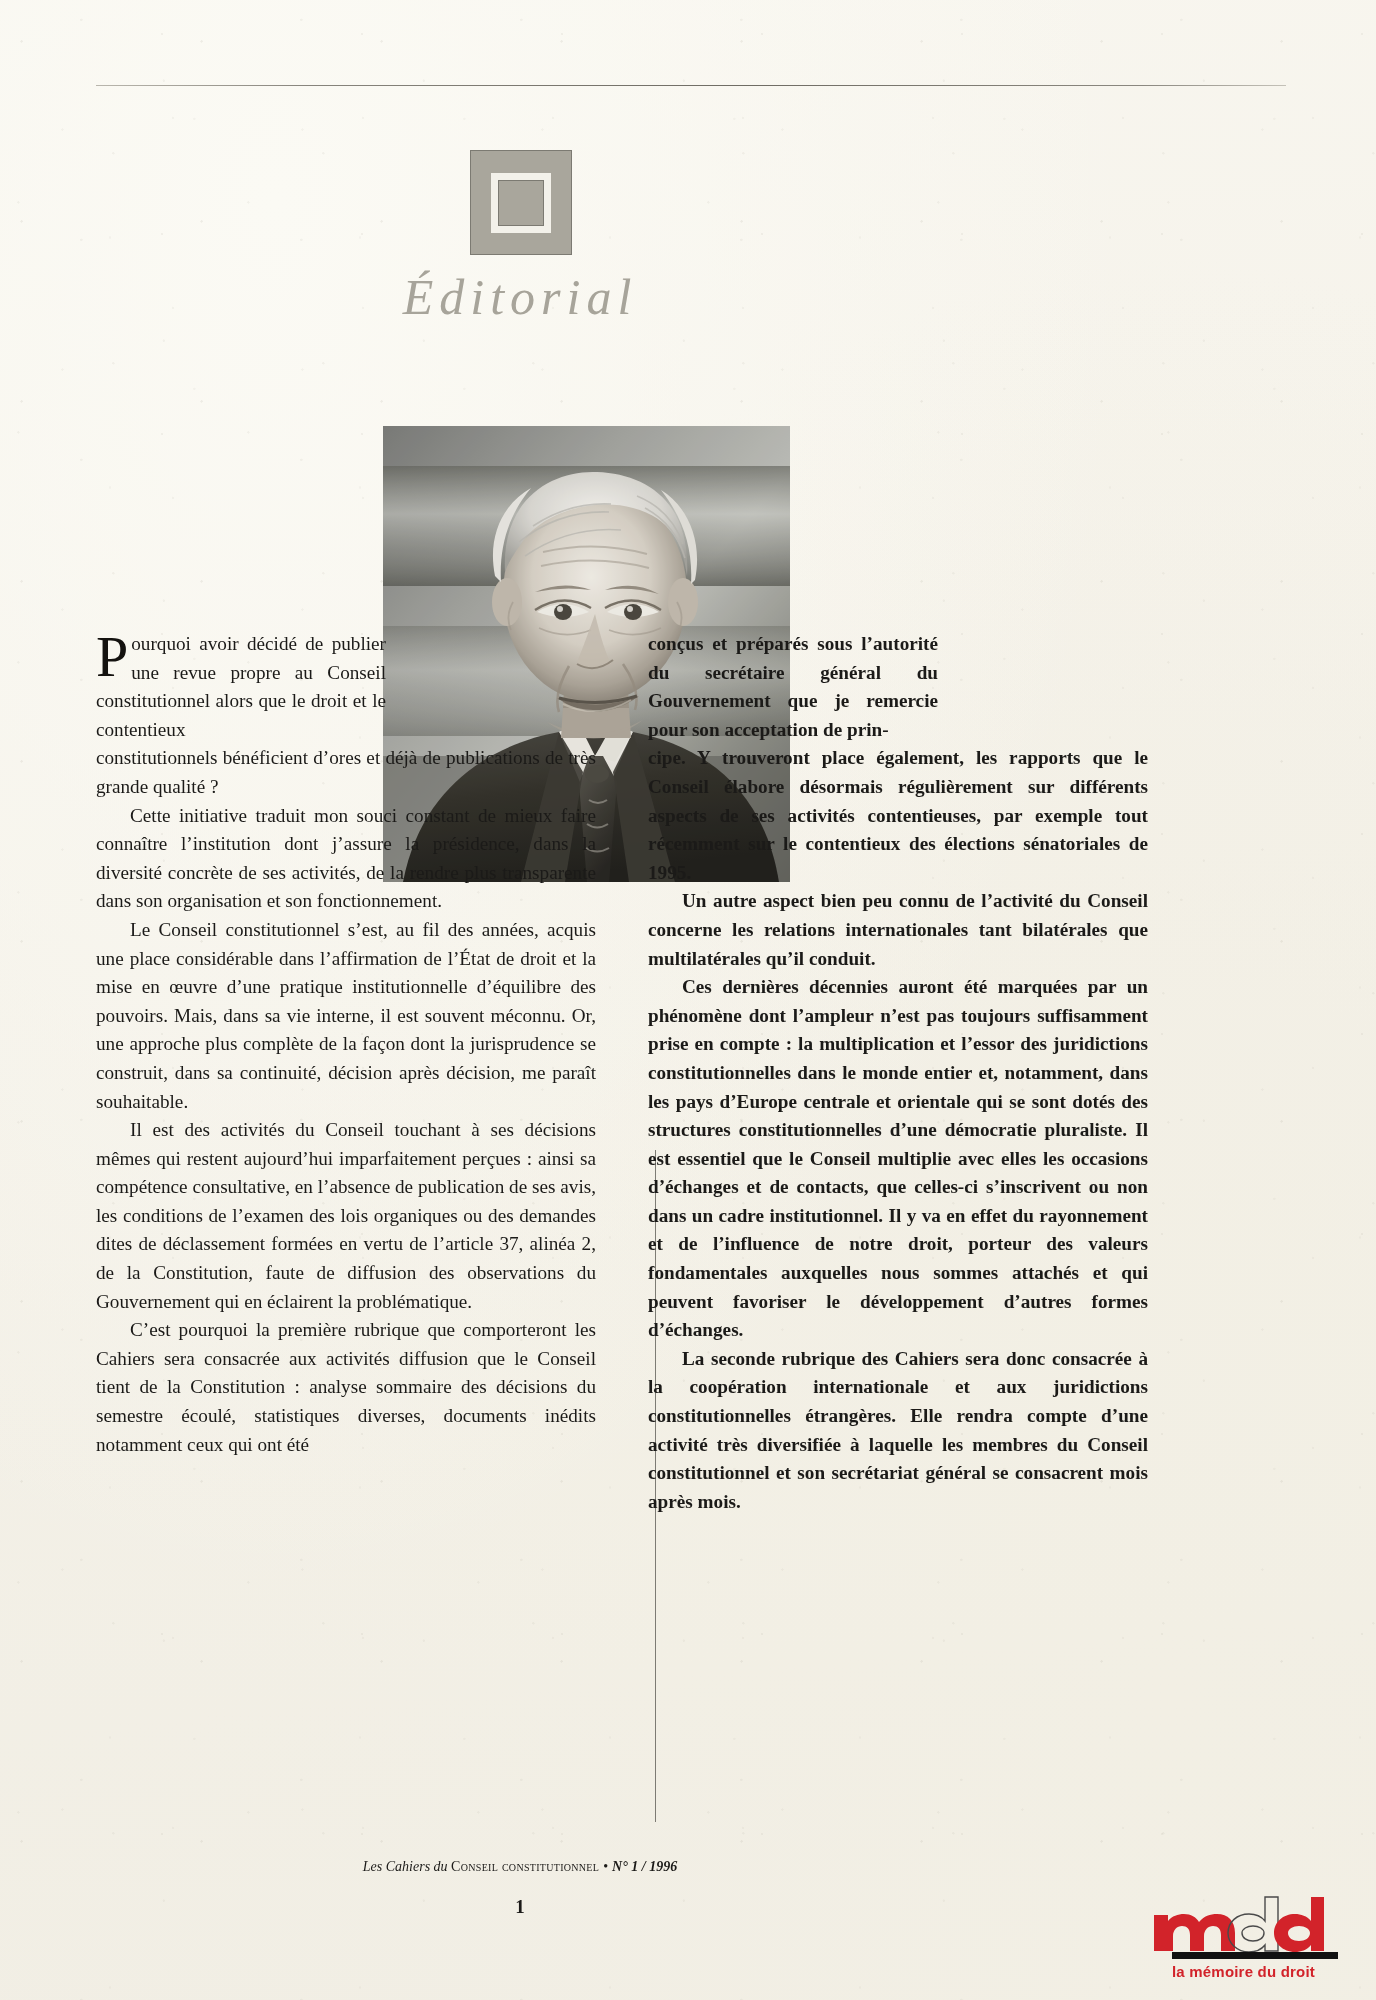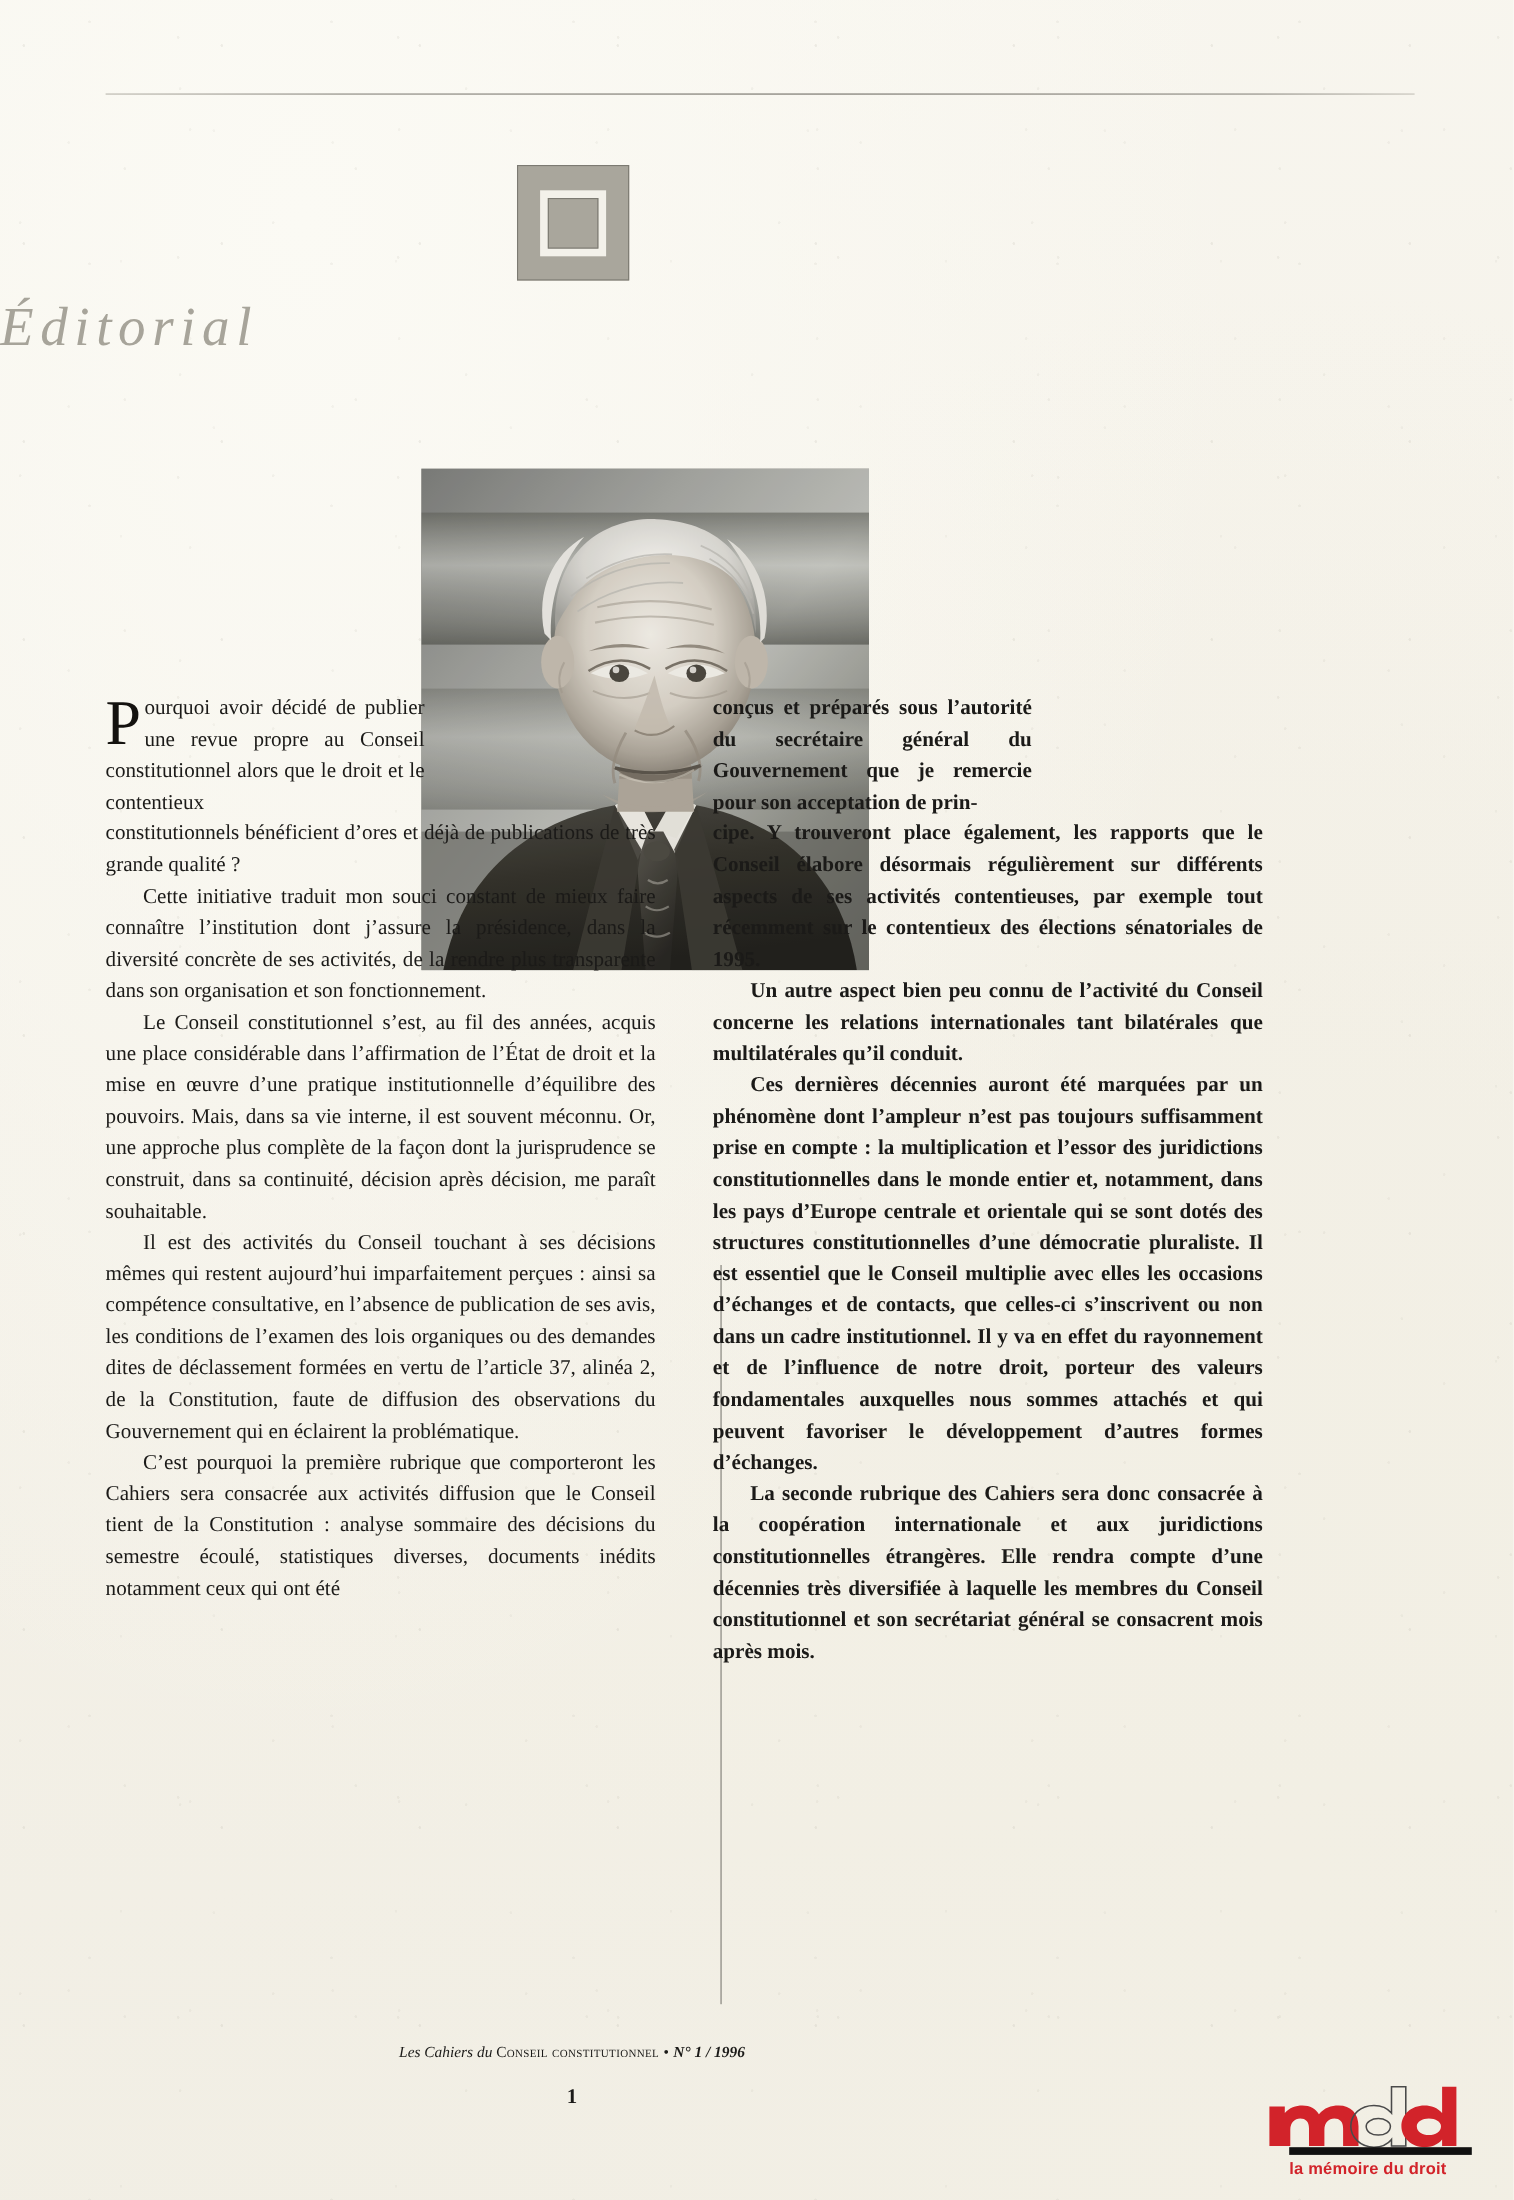--- a/index.html
+++ b/index.html
@@ -83,20 +83,21 @@
     border: 1px solid #7c7a72;
     box-sizing: border-box;
   }
 
   
   .editorial-title {
     position: absolute;
     left: 0;
     top: 268px;
     width: 1040px;
+    text-align: center;
     font-style: italic;
     font-size: 50px;
     letter-spacing: 6px;
     color: #a7a49a;
     font-family: "Liberation Serif", "DejaVu Serif", serif;
   }
 
   
   .portrait {
     position: absolute;
@@ -384,21 +385,21 @@
       <p>Le Conseil constitutionnel s’est, au fil des années, acquis une place considérable dans l’affirmation de l’État de droit et la mise en œuvre d’une pratique institutionnelle d’équilibre des pouvoirs. Mais, dans sa vie interne, il est souvent méconnu. Or, une approche plus complète de la façon dont la jurisprudence se construit, dans sa continuité, décision après décision, me paraît souhaitable.</p>
       <p>Il est des activités du Conseil touchant à ses décisions mêmes qui restent aujourd’hui imparfaitement perçues : ainsi sa compétence consultative, en l’absence de publication de ses avis, les conditions de l’examen des lois organiques ou des demandes dites de déclassement formées en vertu de l’article 37, alinéa 2, de la Constitution, faute de diffusion des observations du Gouvernement qui en éclairent la problématique.</p>
       <p>C’est pourquoi la première rubrique que comporteront les Cahiers sera consacrée aux activités diffusion que le Conseil tient de la Constitution : analyse sommaire des décisions du semestre écoulé, statistiques diverses, documents inédits notamment ceux qui ont été</p>
     </div>
 
     <div class="col col-right">
       <p class="first rcol-narrow">conçus et préparés sous l’autorité du secrétaire général du Gouvernement que je remercie pour son acceptation de prin-</p>
       <p class="first">cipe. Y trouveront place également, les rapports que le Conseil élabore désormais régulièrement sur différents aspects de ses activités contentieuses, par exemple tout récemment sur le contentieux des élections sénatoriales de 1995.</p>
       <p>Un autre aspect bien peu connu de l’activité du Conseil concerne les relations internationales tant bilatérales que multilatérales qu’il conduit.</p>
       <p>Ces dernières décennies auront été marquées par un phénomène dont l’ampleur n’est pas toujours suffisamment prise en compte : la multiplication et l’essor des juridictions constitutionnelles dans le monde entier et, notamment, dans les pays d’Europe centrale et orientale qui se sont dotés des structures constitutionnelles d’une démocratie pluraliste. Il est essentiel que le Conseil multiplie avec elles les occasions d’échanges et de contacts, que celles-ci s’inscrivent ou non dans un cadre institutionnel. Il y va en effet du rayonnement et de l’influence de notre droit, porteur des valeurs fondamentales auxquelles nous sommes attachés et qui peuvent favoriser le développement d’autres formes d’échanges.</p>
-      <p>La seconde rubrique des Cahiers sera donc consacrée à la coopération internationale et aux juridictions constitutionnelles étrangères. Elle rendra compte d’une décennies très diversifiée à laquelle les membres du Conseil constitutionnel et son secrétariat général se consacrent mois après mois.</p>
+      <p>La seconde rubrique des Cahiers sera donc consacrée à la coopération internationale et aux juridictions constitutionnelles étrangères. Elle rendra compte d’une activité très diversifiée à laquelle les membres du Conseil constitutionnel et son secrétariat général se consacrent mois après mois.</p>
     </div>
   </div>
 
   <div class="footer-line">
     <span class="ital">Les Cahiers du</span>
     <span class="smallcaps">Conseil constitutionnel</span><span class="bullet">•</span><span class="issue">N° 1</span>
     <span class="issue">/</span>
     <span class="issue">1996</span>
   </div>
 

